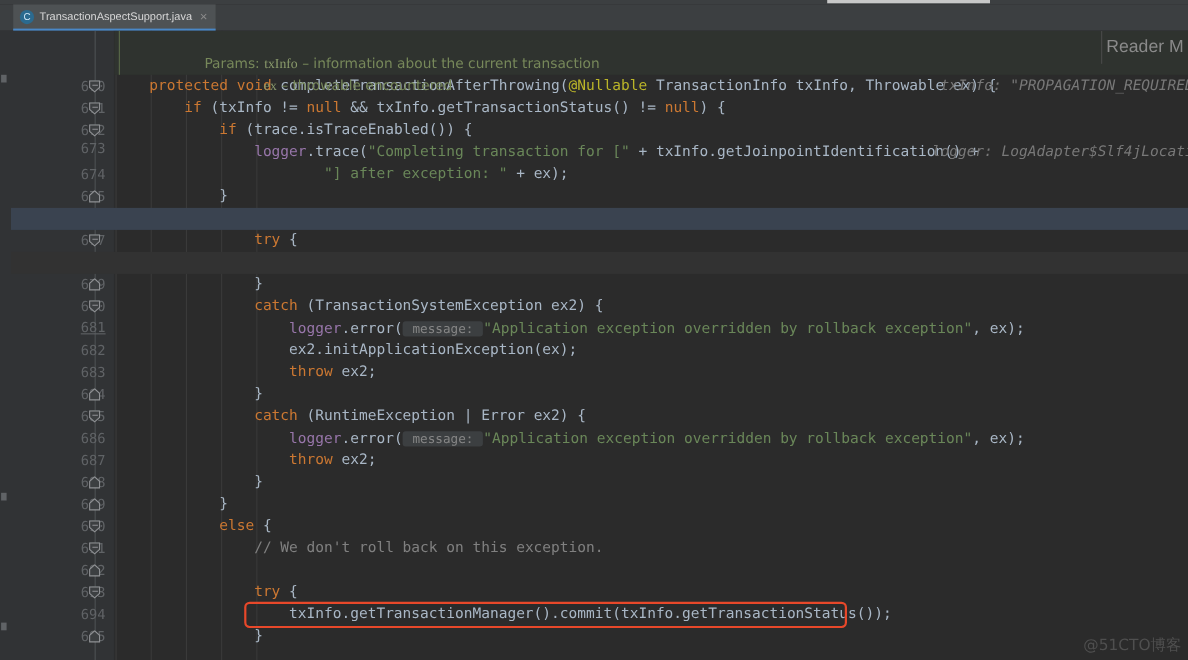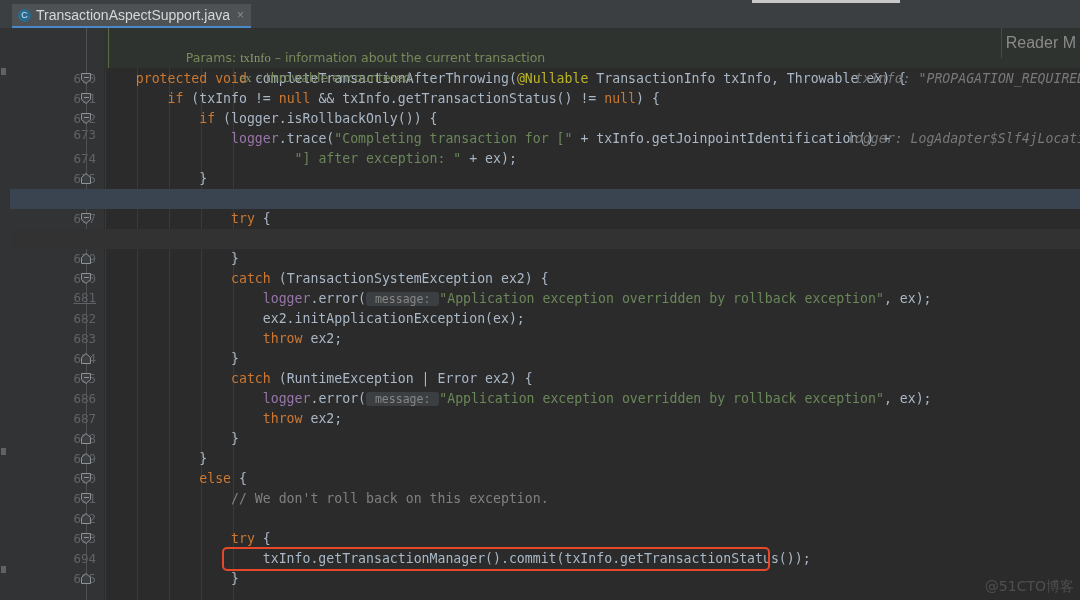--- a/index.html
+++ b/index.html
@@ -36,21 +36,21 @@
   }
   .tab-icon {
     width: 13px; height: 13px; border-radius: 50%;
     background: #2b6a8f;
     display: flex; align-items: center; justify-content: center;
     font-family: "Liberation Sans", sans-serif;
     font-size: 9px; color: #cfe6f5; line-height: 1;
   }
   .tab-label {
     font-family: "Liberation Sans", sans-serif;
-    font-size: 14px; color: #d7d7d7; white-space: nowrap;
+    font-size: 10px; color: #d7d7d7; white-space: nowrap;
   }
   .tab-close {
     font-family: "Liberation Sans", sans-serif;
     font-size: 12px; color: #8c8c8c; line-height: 1; padding-left: 2px;
   }
 
   
   .editor {
     position: absolute; left: 0; top: 28px; width: 1080px; height: 572px;
     background: #2b2b2b; overflow: hidden;
@@ -320,21 +320,21 @@
 
     <div class="code">
       <div class="guide" style="left:1px"></div>
       <div class="guide" style="left:33px"></div>
       <div class="guide" style="left:65px"></div>
       <div class="guide" style="left:97px"></div>
       <div class="guide" style="left:129px"></div>
     <div class="row" style="top: 41px;"><span class="pln">    </span><span class="kw">protected </span><span class="kw">void </span><span class="stc">completeTransactionAfterThrowing</span><span class="pln">(</span><span class="ann">@Nullable </span><span class="pln">TransactionInfo txInfo, Throwable ex) {</span></div>
         <div class="row hint" style="top: 41px; left: 751px; width: auto;">txInfo: "PROPAGATION_REQUIRED</div>
         <div class="row" style="top: 61px;"><span class="pln">        </span><span class="kw">if </span><span class="pln">(txInfo != </span><span class="kw">null </span><span class="pln">&amp;&amp; txInfo.getTransactionStatus() != </span><span class="kw">null</span><span class="pln">) {</span></div>
-        <div class="row" style="top: 81px;"><span class="pln">            </span><span class="kw">if </span><span class="pln">(logger.isRollbackOnly()) {</span></div>
+        <div class="row" style="top: 81px;"><span class="pln">            </span><span class="kw">if </span><span class="pln">(trace.isTraceEnabled()) {</span></div>
         <div class="row" style="top: 101px;"><span class="pln">                </span><span class="fld">logger</span><span class="pln">.trace(</span><span class="str">"Completing transaction for ["</span><span class="pln"> + txInfo.getJoinpointIdentification() +</span></div>
         <div class="row hint" style="top: 101px; left: 743px; width: auto;">logger: LogAdapter$Slf4jLocatio</div>
         <div class="row" style="top: 121px;"><span class="pln">                        </span><span class="str">"] after exception: "</span><span class="pln"> + ex);</span></div>
         <div class="row" style="top: 141px;"><span class="pln">            }</span></div>
         <div class="row" style="top: 161px;"><span class="pln">            </span><span class="kw">if </span><span class="pln">(txInfo.</span><span class="fld">transactionAttribute</span><span class="pln"> != </span><span class="kw">null </span><span class="pln">&amp;&amp; txInfo.</span><span class="fld">transactionAttribute</span><span class="pln">.rollbackOn(ex)) {</span></div>
         <div class="row hint" style="top: 161px; left: 751px; width: auto;">txInfo: "PROPAGATION_REQUIRED,</div>
         <div class="row" style="top: 181px;"><span class="pln">                </span><span class="kw">try </span><span class="pln">{</span></div>
         <div class="row" style="top: 201px;"><span class="pln">                    txInfo.getTransactionManager().rollback(txInfo.getTransactionStatus());</span></div>
         <div class="row" style="top: 221px;"><span class="pln">                }</span></div>
         <div class="row" style="top: 241px;"><span class="pln">                </span><span class="kw">catch </span><span class="pln">(TransactionSystemException ex2) {</span></div>

